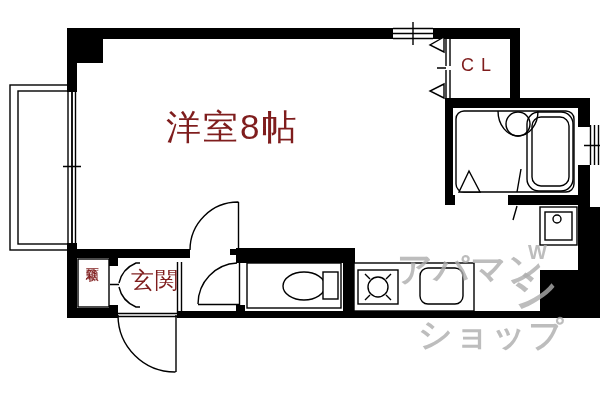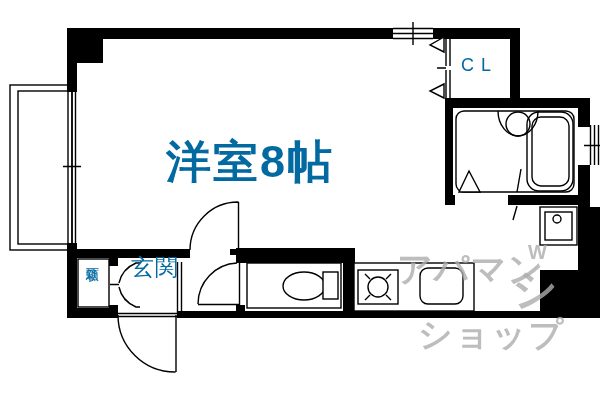--- a/index.html
+++ b/index.html
@@ -2,24 +2,24 @@
 <html><head>
 <meta charset="utf-8">
 <style>
   html,body{margin:0;padding:0;background:#fff;}
   .plan{
     position:relative;width:600px;height:400px;background:#ffffff;overflow:hidden;
     font-family:"Liberation Sans","DejaVu Sans",sans-serif;
   }
   .w{position:absolute;background:#000;}
   svg.lines{position:absolute;left:0;top:0;z-index:2;}
-  .lbl{position:absolute;color:#0369a1;z-index:3;white-space:nowrap;}
-  .lbl-main{left:166px;top:104px;font-size:45px;letter-spacing:2px;font-weight:700;margin-top:28px;}
+  .lbl{position:absolute;color:#7f1d1d;z-index:3;white-space:nowrap;}
+  .lbl-main{left:166px;top:104px;font-size:35px;letter-spacing:2px;font-weight:400;}
   .lbl-cl{left:461px;top:55px;font-size:18px;letter-spacing:7px;font-weight:500;}
-  .lbl-genkan{left:131px;top:252px;font-size:23px;letter-spacing:1px;}
+  .lbl-genkan{left:131px;top:265px;font-size:23px;letter-spacing:1px;}
   .lbl-shoe{left:84px;top:258px;font-size:13px;line-height:16px;
             writing-mode:vertical-rl;text-orientation:upright;height:52px;}
   .wm{position:absolute;z-index:5;color:rgba(172,172,172,0.80);font-weight:bold;}
   .wm1{left:397px;top:246px;font-size:35px;letter-spacing:1px;}
   .wm-shi{left:512px;top:259px;font-size:45px;}
   .wm-w{left:528px;top:241px;font-size:20px;}
   .wm2{left:418px;top:312px;font-size:34px;letter-spacing:2px;}
 </style>
 </head>
 <body>

